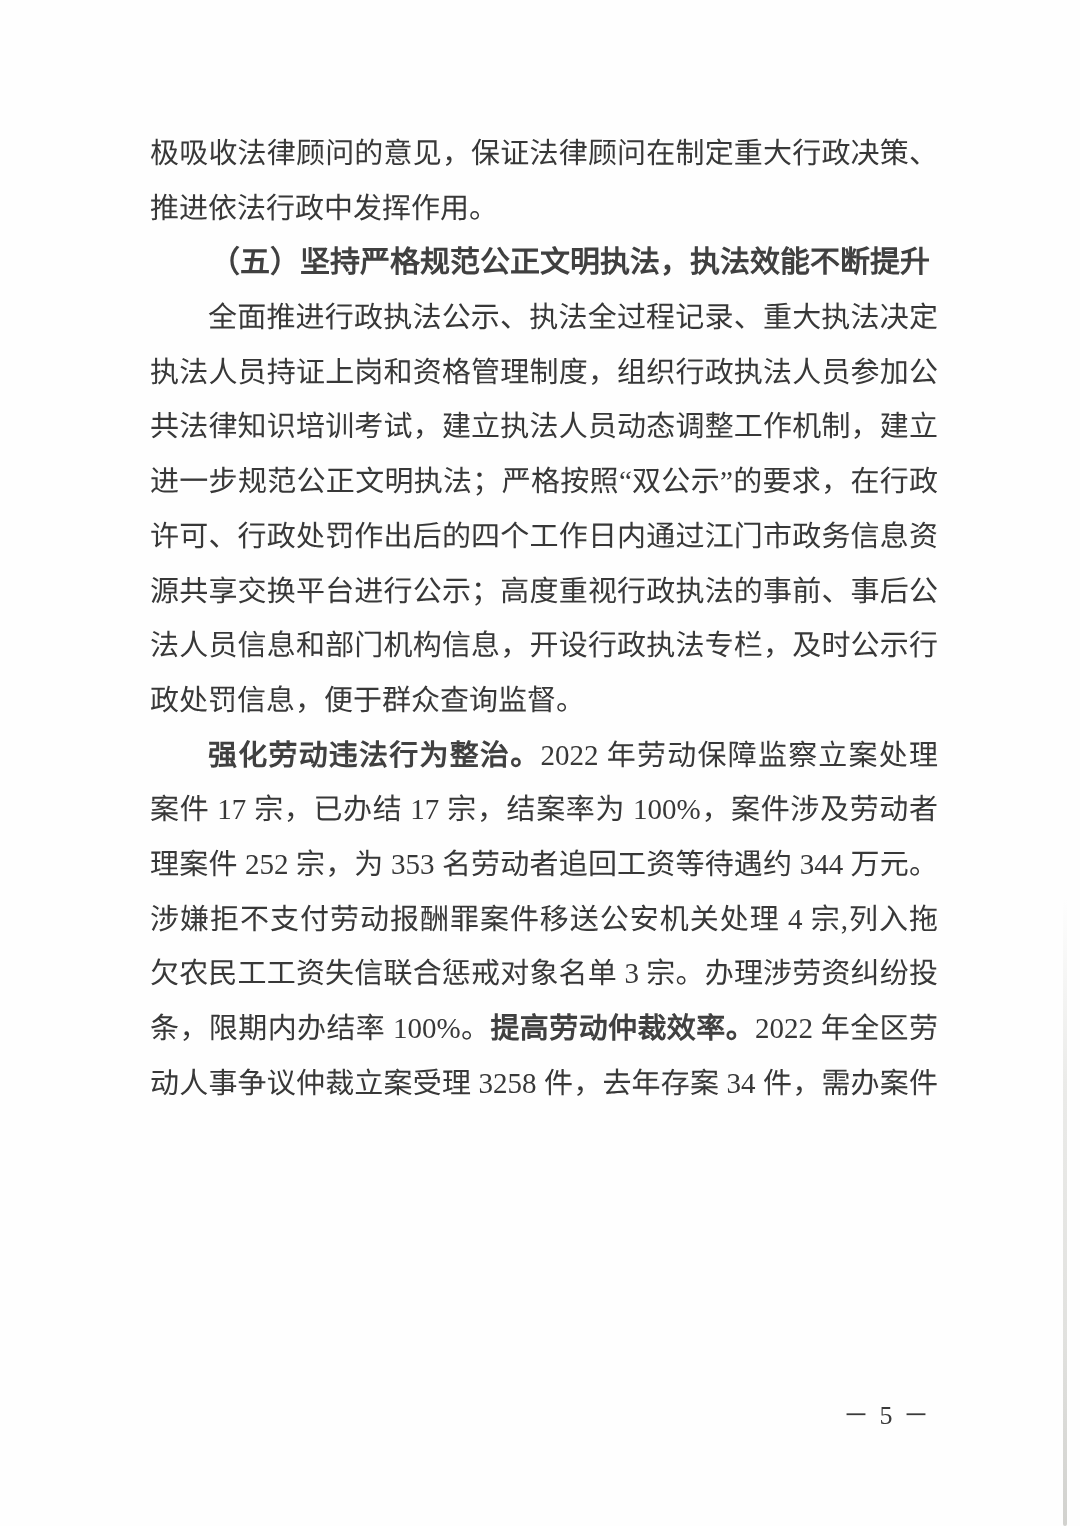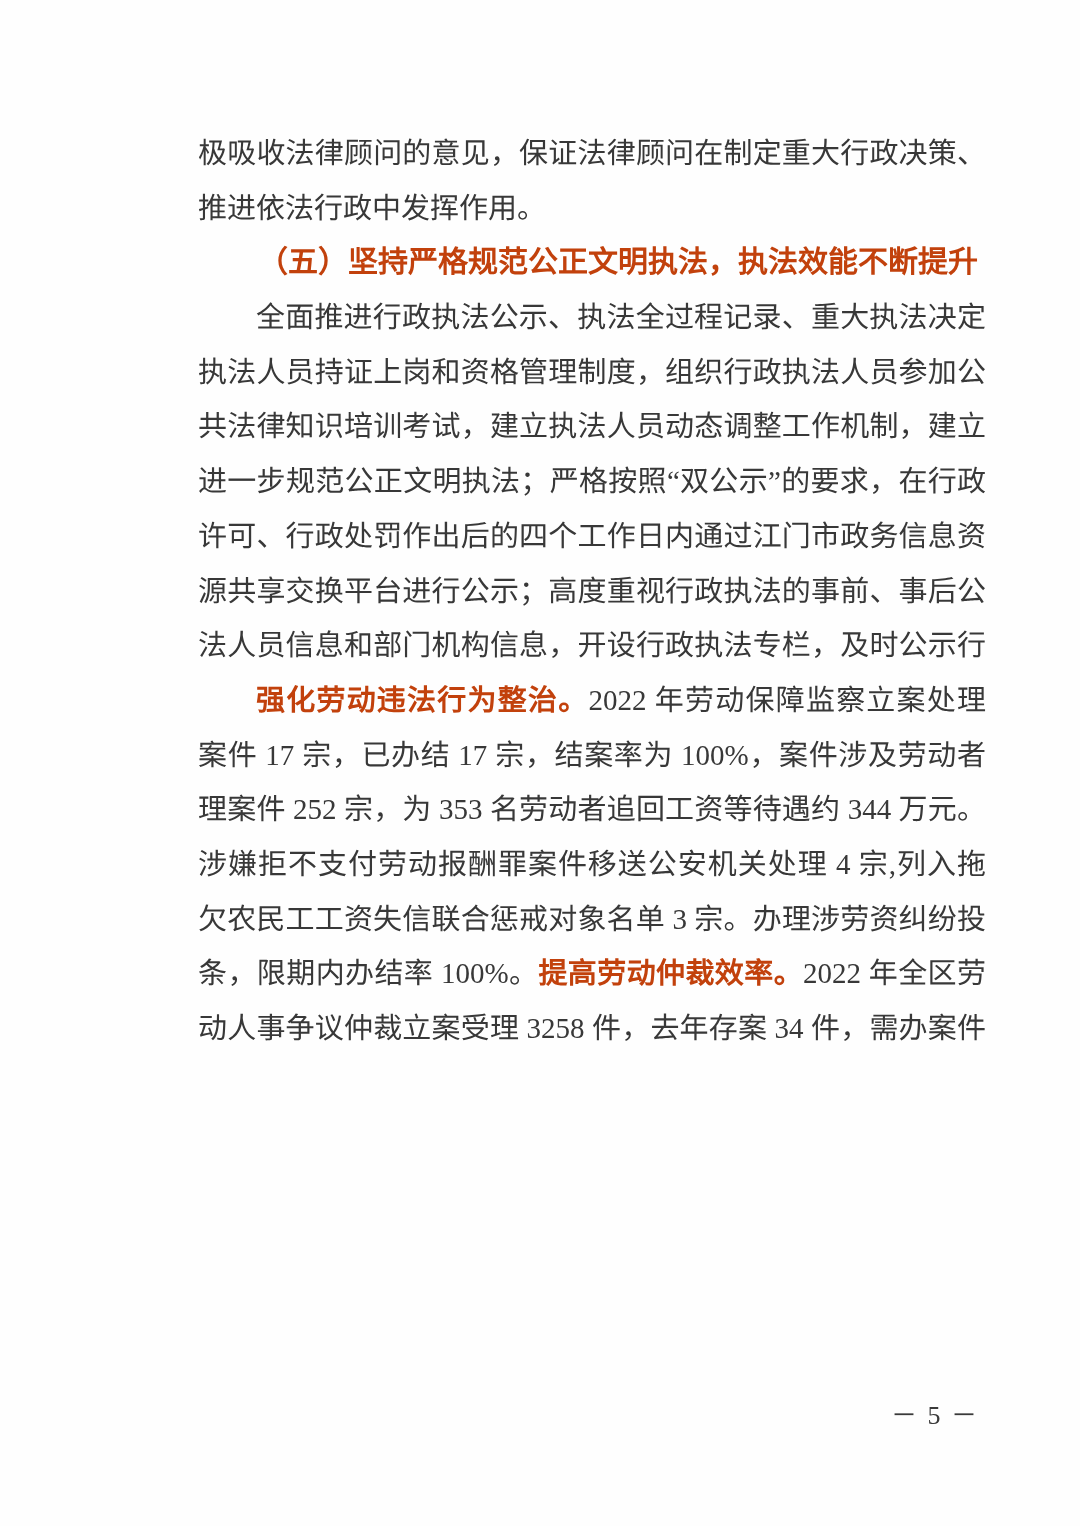--- a/index.html
+++ b/index.html
@@ -11,21 +11,20 @@
     height: 1526px;
     background: #fefefe;
     position: relative;
     overflow: hidden;
     font-family: "Liberation Serif", "DejaVu Serif", serif;
   }
   .page {
     position: absolute;
     inset: 0;
     background: #fefefe;
-    margin-left: 48px;
   }
   .doc-body {
     position: absolute;
     left: 150px;
     top: 126px;
     width: 788px;
     color: #383838;
   }
   .line {
     font-size: 29px;
@@ -42,21 +41,21 @@
   .line.indent {
     text-indent: 2em;
   }
   .line.heading {
     font-weight: bold;
     color: #1c1c1c;
     font-size: 30px;
   }
   .line .bold {
     font-weight: bold;
-    color: #c2410c;
+    color: #404040;
   }
   .page-number {
     position: absolute;
     left: 843px;
     top: 1394px;
     font-size: 26px;
     color: #3a3a3a;
     letter-spacing: 2px;
     white-space: nowrap;
   }
@@ -83,20 +82,21 @@
       <div class="line just"><span>极吸收法律顾问的意见，保证法律顾问在制定重大行政决策、</span></div>
       <div class="line"><span>推进依法行政中发挥作用。</span></div>
       <div class="line indent heading"><span class="bold">（五）坚持严格规范公正文明执法，执法效能不断提升</span></div>
       <div class="line indent just"><span>全面推进行政执法公示、执法全过程记录、重大执法决定</span></div>
       <div class="line just"><span>执法人员持证上岗和资格管理制度，组织行政执法人员参加公</span></div>
       <div class="line just"><span>共法律知识培训考试，建立执法人员动态调整工作机制，建立</span></div>
       <div class="line just"><span>进一步规范公正文明执法；严格按照“双公示”的要求，在行政</span></div>
       <div class="line just"><span>许可、行政处罚作出后的四个工作日内通过江门市政务信息资</span></div>
       <div class="line just"><span>源共享交换平台进行公示；高度重视行政执法的事前、事后公</span></div>
       <div class="line just"><span>法人员信息和部门机构信息，开设行政执法专栏，及时公示行</span></div>
+      <div class="line"><span>政处罚信息，便于群众查询监督。</span></div>
       <div class="line indent just"><span class="bold">强化劳动违法行为整治。</span><span>2022 年劳动保障监察立案处理</span></div>
       <div class="line just"><span>案件 17 宗，已办结 17 宗，结案率为 100%，案件涉及劳动者</span></div>
       <div class="line just"><span>理案件 252 宗，为 353 名劳动者追回工资等待遇约 344 万元。</span></div>
       <div class="line just"><span>涉嫌拒不支付劳动报酬罪案件移送公安机关处理 4 宗,列入拖</span></div>
       <div class="line just"><span>欠农民工工资失信联合惩戒对象名单 3 宗。办理涉劳资纠纷投</span></div>
       <div class="line just"><span>条，限期内办结率 100%。</span><span class="bold">提高劳动仲裁效率。</span><span>2022 年全区劳</span></div>
       <div class="line just"><span>动人事争议仲裁立案受理 3258 件，去年存案 34 件，需办案件</span></div>
     </div>
   <div class="page-number">－ 5 －</div>
   <div class="scan-edge-artifact"></div>

